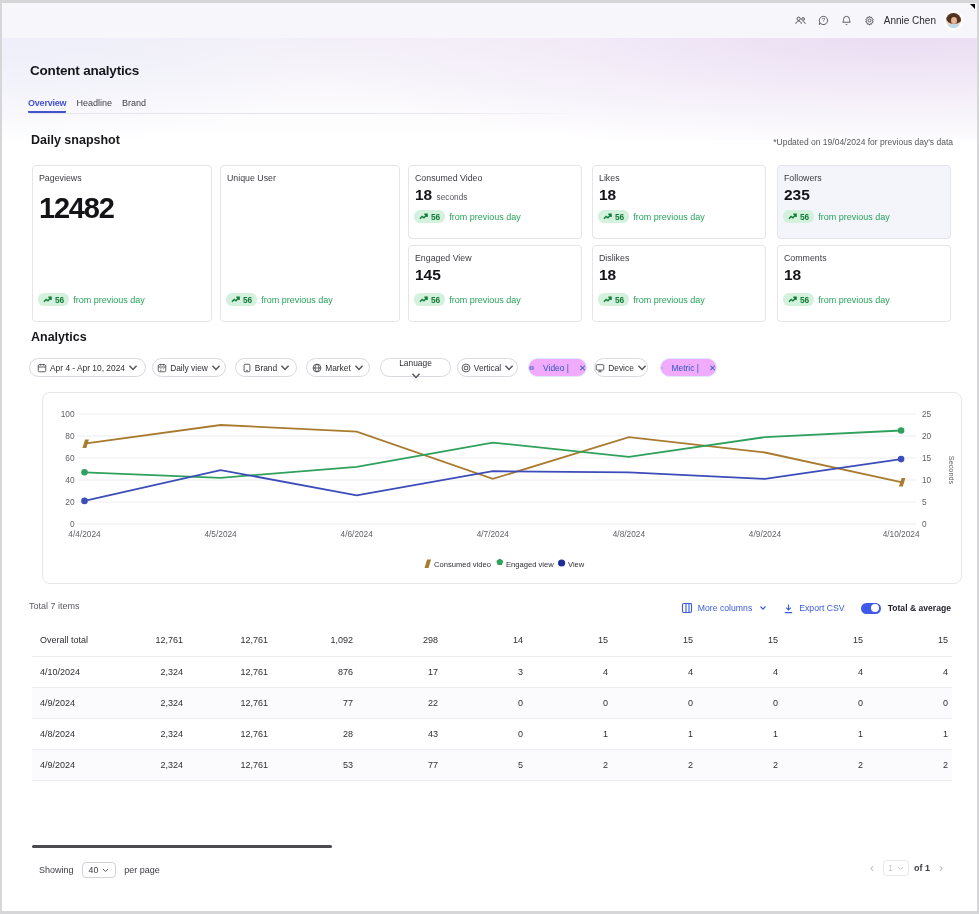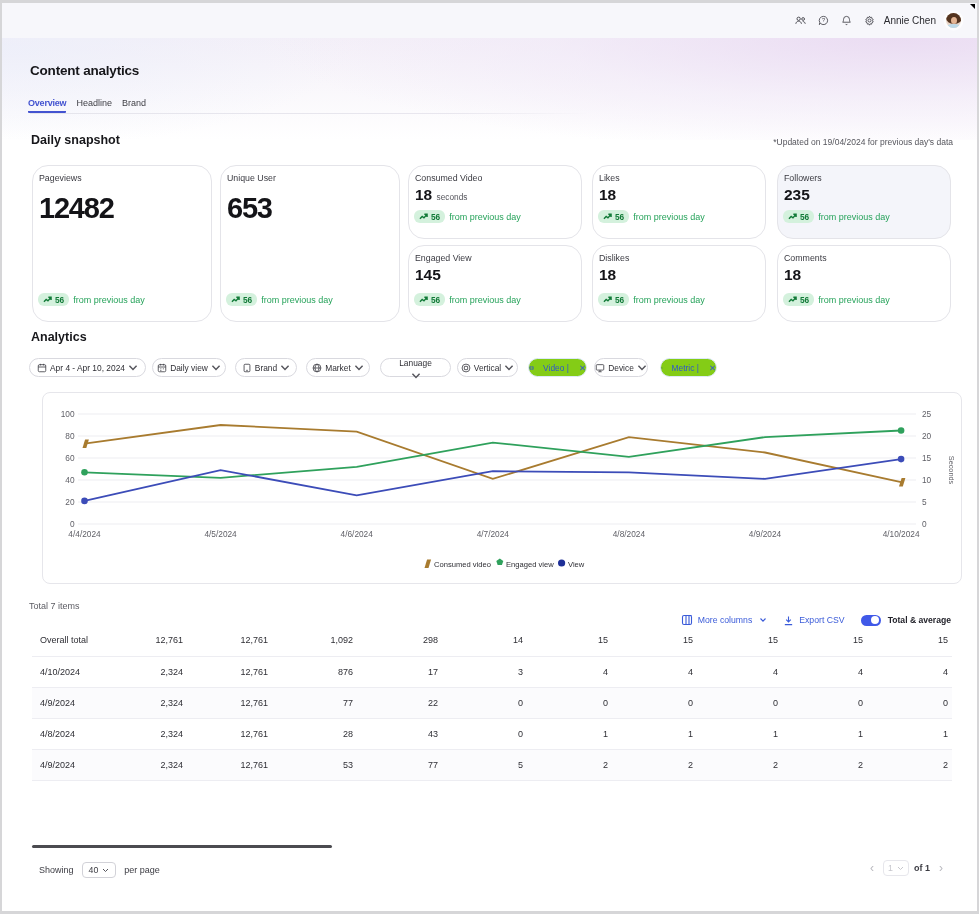--- a/index.html
+++ b/index.html
@@ -24,46 +24,46 @@
 }
 h1.title { position:absolute; left:28px; top:60px; font-size:13.5px; font-weight:bold; color:#16161a; letter-spacing:-0.2px; }
 .tabs { position:absolute; left:26px; top:95px; display:flex; gap:10px; font-size:9px; }
 .tabs .tab { color:#3e3e44; padding-bottom:3px; }
 .tabs .tab.active { color:#4353d0; font-weight:bold; border-bottom:2.5px solid #4353d0; border-radius:1px; letter-spacing:-0.2px; }
 
 .sec-title { position:absolute; left:29px; font-size:12.5px; font-weight:bold; color:#17171b; }
 .updated { position:absolute; right:24px; top:134px; font-size:8.5px; color:#55555c; }
 
 .cards { position:absolute; left:30px; top:162px; width:920px; height:157px; }
-.card { position:absolute; background:#fff; border:1px solid #e4e4e9; border-radius:16px; padding:7px 6px; }
+.card { position:absolute; background:#fff; border:1px solid #e4e4e9; border-radius:4px; padding:7px 6px; }
 .card.big { width:180px; height:157px; }
 .card .lbl { font-size:8.8px; color:#3a3a41; }
 .card .num-big { font-size:29px; font-weight:bold; color:#141418; margin-top:9px; letter-spacing:-1.2px; }
 .card .num-sm { font-size:15.5px; font-weight:bold; color:#141418; margin-top:3px; }
 .card .suffix { font-size:8.3px; font-weight:normal; color:#55555c; }
 .badge-row { position:absolute; left:5px; bottom:15px; display:flex; align-items:center; }
 .pill { display:inline-flex; align-items:center; background:#d4f1dd; border-radius:6px; padding:1.5px 5px; gap:3px; }
 .pill svg { width:9px; height:8px; }
 .pill b { font-size:8.3px; color:#117a37; }
 .frm { font-size:9px; color:#27a35b; margin-left:4px; }
 .card.sm { width:174px; height:74px; }
 .card.sm2 { height:77px; }
 .card.followers { background:#f4f5fa; }
 
 .chips { position:absolute; left:27px; top:355px; width:900px; height:20px; }
 .chip { position:absolute; top:0; display:inline-flex; align-items:center; justify-content:center; height:19px; background:#fff; border:1px solid #d9d9df; border-radius:10px; font-size:8.4px; color:#2f2f35; gap:3px; white-space:nowrap; }
 .chip svg { width:10px; height:10px; }
-.chip.sel { background:#84cc16; border-color:#ddeaf9; color:#2f56cc;gap:9px; }
+.chip.sel { background:#f0abfc; border-color:#ddeaf9; color:#2f56cc;gap:9px; }
 .chip.sel .x { font-size:8.5px; color:#3558cd; margin-left:1px; }
 
 .chart-card { position:absolute; left:40px; top:389px; width:920px; height:192px; background:#fff; border:1px solid #e6e6eb; border-radius:8px; }
 
 .tblhdr-row { position:absolute; left:30px; top:599px; width:920px; height:17px; }
 .total-items { position:absolute; left:-3px; top:-1px; font-size:9px; color:#5c5c63; }
-.tcontrols { position:absolute; right:1px; top:0; display:flex; align-items:center; gap:16px;margin-top:12px; }
+.tcontrols { position:absolute; right:1px; top:0; display:flex; align-items:center; gap:16px; }
 .tc-link { display:flex; align-items:center; gap:5px; font-size:8.7px; color:#3a5bd9; }
 .toggle { width:20px; height:11px; background:#4059e8; border-radius:6px; position:relative; }
 .toggle::after { content:""; position:absolute; right:1.5px; top:1.5px; width:8px; height:8px; background:#fff; border-radius:50%; }
 .tc-label { font-size:8.6px; font-weight:bold; color:#23232b; }
 table.data { position:absolute; left:30px; top:622px; width:920px; table-layout:fixed; border-collapse:collapse; font-size:9px; color:#2e2e34; }
 table.data th { white-space:nowrap; background:#f6f6f9; font-weight:bold; color:#3c3c43; height:30px; padding:2px 4px; vertical-align:middle; line-height:1.35; }
 table.data td { height:31px; padding:2px 4px; border-bottom:1px solid #ededf2; }
 table.data .r { text-align:right; }
 table.data .l { text-align:left; padding-left:8px; white-space:nowrap; }
 table.data tr.alt td { background:#fbfbfd; }
@@ -127,21 +127,20 @@
               <path d="M1 6.5L3.5 4l2 1.5L8.5 2"></path>
               <path d="M6 1.5h3v3" fill="#117a37"></path>
             </svg>
             <b>56</b>
           </span>
           <span class="frm">from previous day</span>
         </div>
     </div>
     <div class="card big" style="left:188px; top:0;">
       <div class="lbl">Unique User</div>
-      <div class="num-big">653</div>
       <div class="badge-row">
           <span class="pill">
             <svg viewBox="0 0 10 9" fill="none" stroke="#117a37" stroke-width="1.6">
               <path d="M1 6.5L3.5 4l2 1.5L8.5 2"></path>
               <path d="M6 1.5h3v3" fill="#117a37"></path>
             </svg>
             <b>56</b>
           </span>
           <span class="frm">from previous day</span>
         </div>

